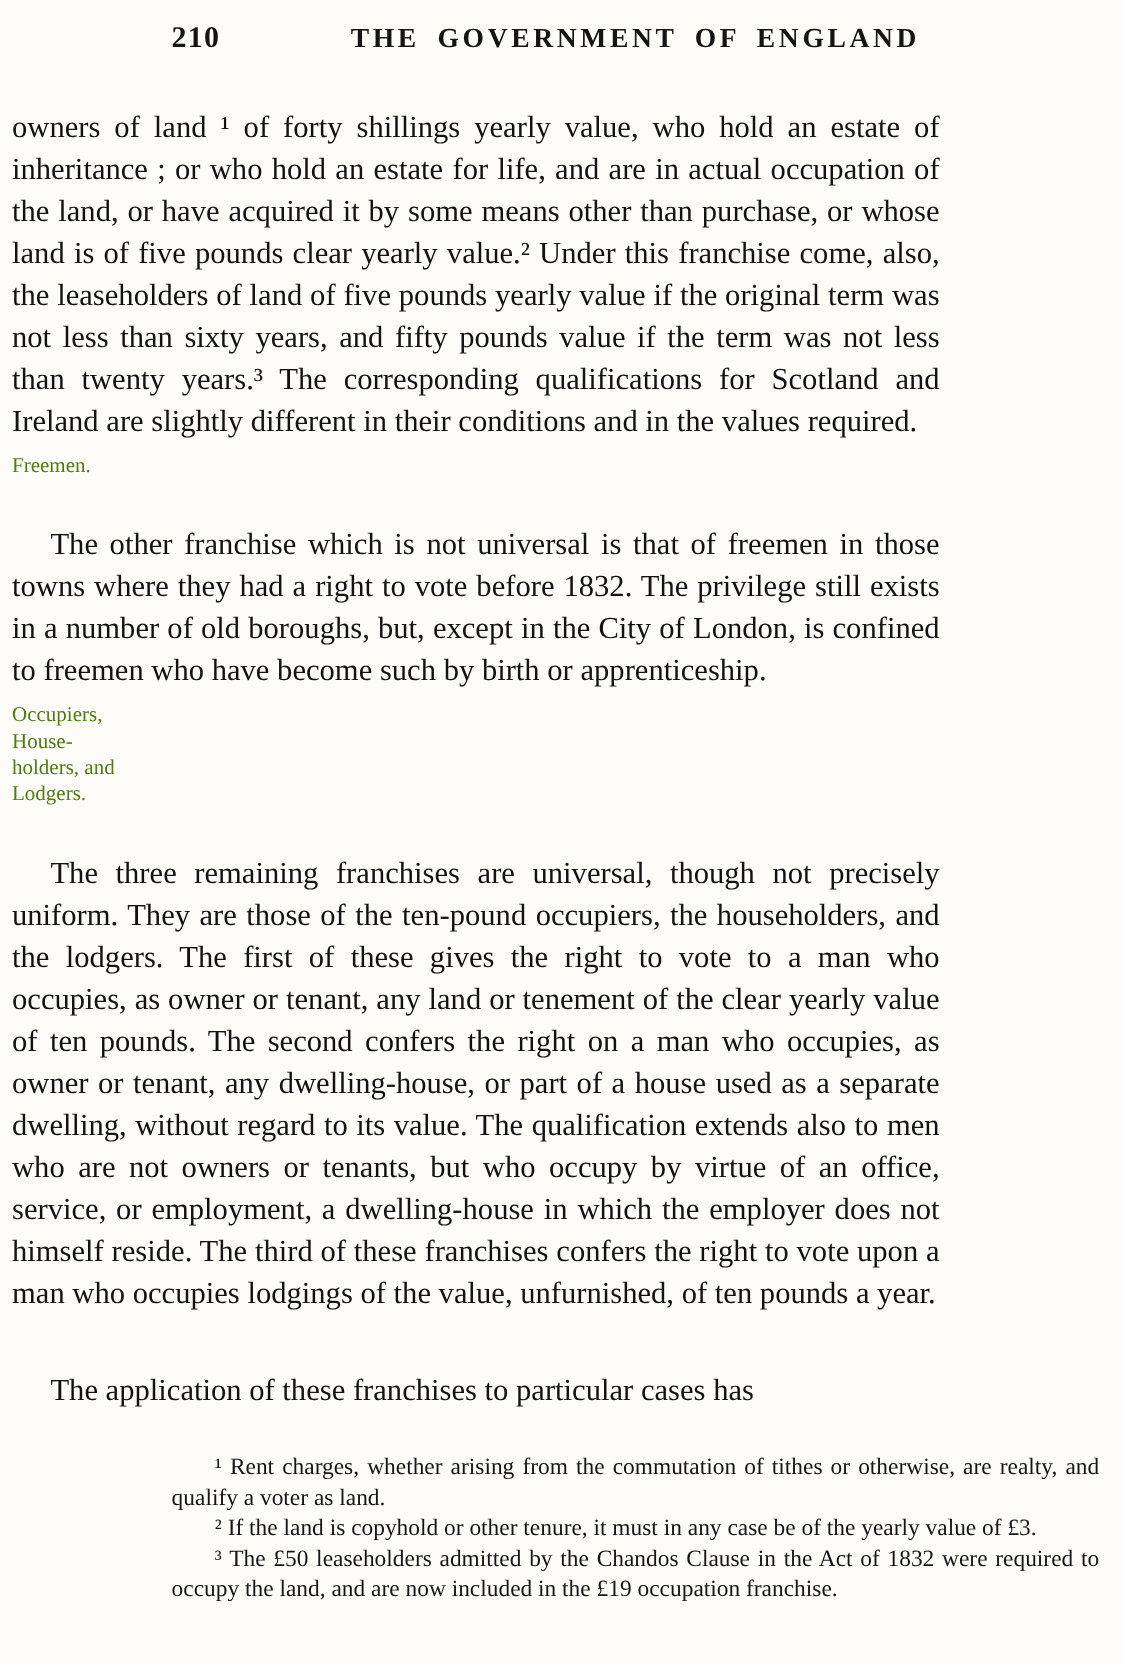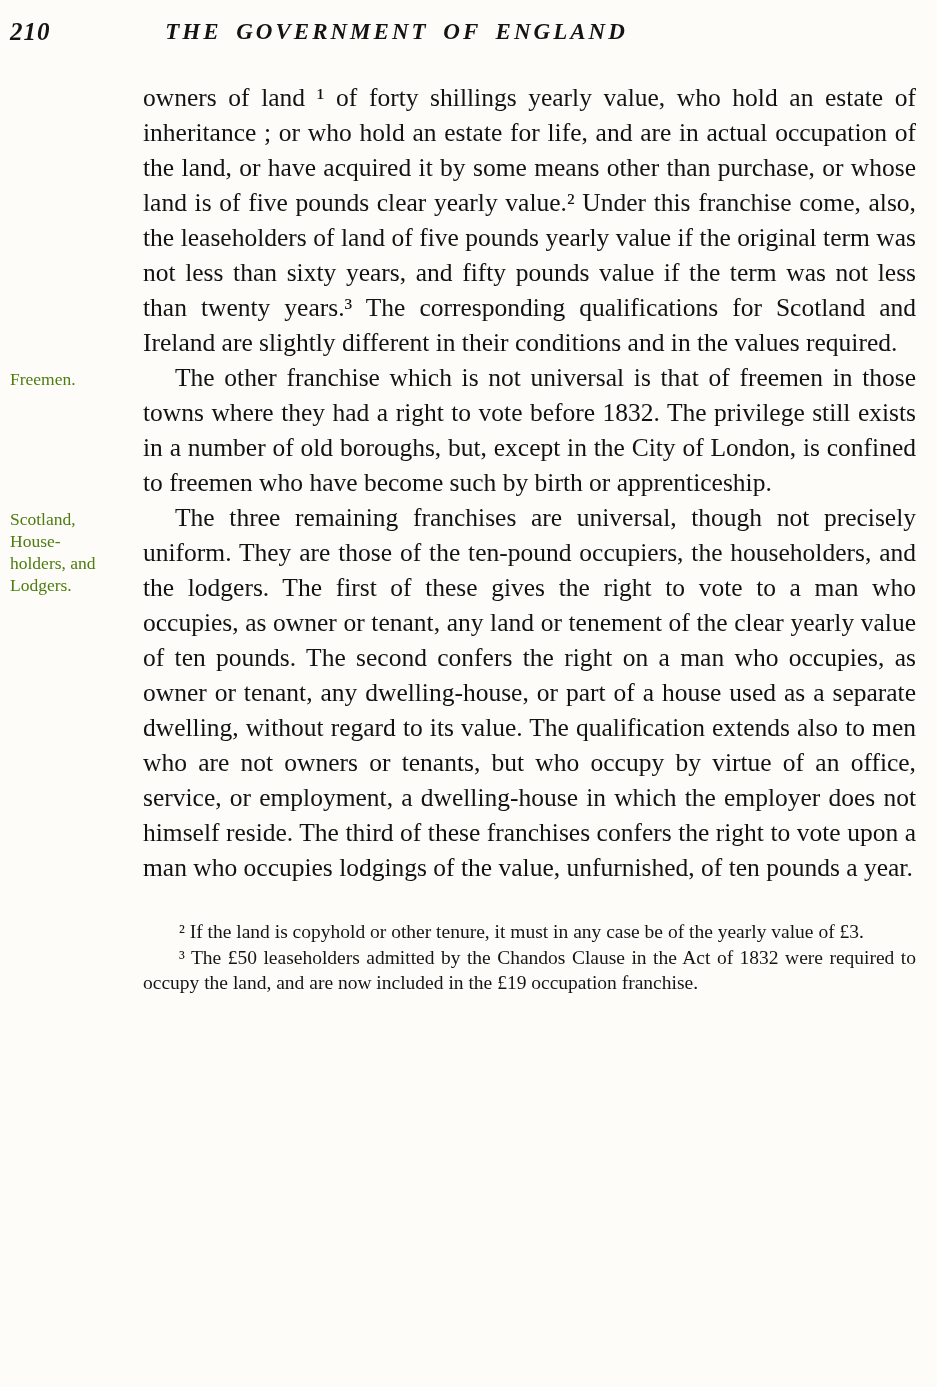--- a/index.html
+++ b/index.html
@@ -15,24 +15,24 @@
     background: #fdfcf9;
     box-sizing: border-box;
     padding: 18px 21px 0 10px;
     font-family: "Liberation Serif", "DejaVu Serif", serif;
     color: #141414;
     overflow: hidden;
   }
   
   .header {
     position: relative;
+    margin-left: 133px;
     width: 773px;
     height: 36px;
     margin-bottom: 26px;
-    font-style: italic;
   }
   .page-number {
     position: absolute;
     left: 0;
     top: 0;
     font-size: 25px;
     font-weight: bold;
     letter-spacing: 1px;
   }
   .page-title {
@@ -44,20 +44,21 @@
     font-size: 23px;
     font-weight: bold;
     letter-spacing: 3px;
     word-spacing: 6px;
     white-space: nowrap;
   }
   
   .row {
     display: flex;
     align-items: flex-start;
+    flex-direction: column;
   }
   .note-col {
     flex: none;
     width: 133px;
     box-sizing: border-box;
     padding-top: 8px;
     padding-right: 6px;
     font-size: 17.5px;
     line-height: 22px;
     white-space: pre-line;
@@ -69,20 +70,21 @@
   }
   .para {
     margin: 0;
     font-size: 25.5px;
     line-height: 35px;
     text-align: justify;
     color: #121212;
   }
   .para.indent {
     text-indent: 32px;
+    margin-top: 38px;
   }
   
   .footnotes {
     margin-top: 34px;
     margin-left: 133px;
     width: 773px;
   }
   .footnote {
     margin: 0;
     font-size: 19.5px;
@@ -110,28 +112,35 @@
   </div>
 
   <div class="row">
     <div class="note-col">Freemen.</div>
     <div class="text-col">
       <p class="para indent">The other franchise which is not universal is that of freemen in those towns where they had a right to vote before 1832. The privilege still exists in a number of old boroughs, but, except in the City of London, is confined to freemen who have become such by birth or apprenticeship.</p>
     </div>
   </div>
 
   <div class="row">
-    <div class="note-col">Scotland,
+    <div class="note-col">Occupiers,
 House-
 holders, and
 Lodgers.</div>
     <div class="text-col">
       <p class="para indent">The three remaining franchises are universal, though not precisely uniform. They are those of the ten-pound occupiers, the householders, and the lodgers. The first of these gives the right to vote to a man who occupies, as owner or tenant, any land or tenement of the clear yearly value of ten pounds. The second confers the right on a man who occupies, as owner or tenant, any dwelling-house, or part of a house used as a separate dwelling, without regard to its value. The qualification extends also to men who are not owners or tenants, but who occupy by virtue of an office, service, or employment, a dwelling-house in which the employer does not himself reside. The third of these franchises confers the right to vote upon a man who occupies lodgings of the value, unfurnished, of ten pounds a year.</p>
     </div>
   </div>
 
+  <div class="row">
+    <div class="note-col"></div>
+    <div class="text-col">
+      <p class="para indent">The application of these franchises to particular cases has</p>
+    </div>
+  </div>
 
   <div class="footnotes">
+    <p class="footnote">¹ Rent charges, whether arising from the commutation of tithes or otherwise, are realty, and qualify a voter as land.</p>
     <p class="footnote">² If the land is copyhold or other tenure, it must in any case be of the yearly value of £3.</p>
     <p class="footnote">³ The £50 leaseholders admitted by the Chandos Clause in the Act of 1832 were required to occupy the land, and are now included in the £19 occupation franchise.</p>
   </div>
 
 </div>
 
 </body></html>

